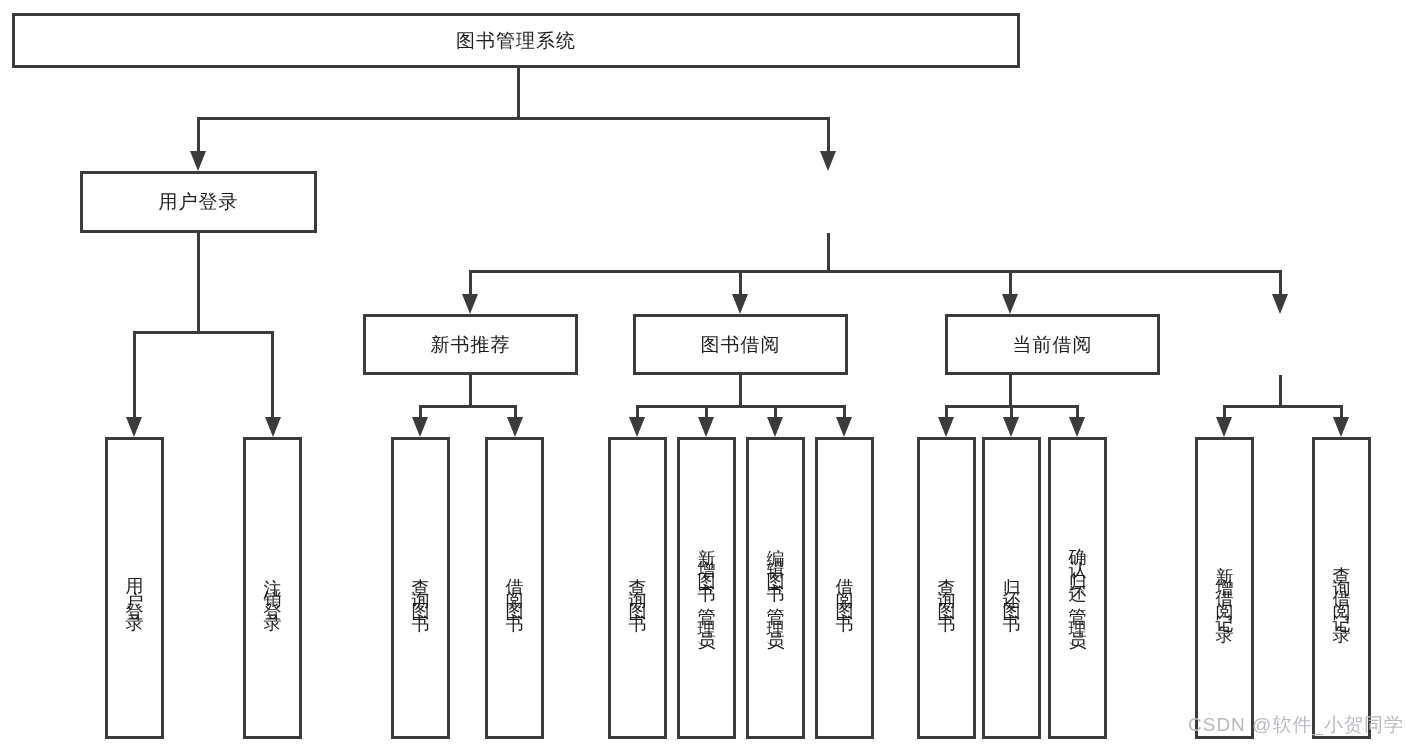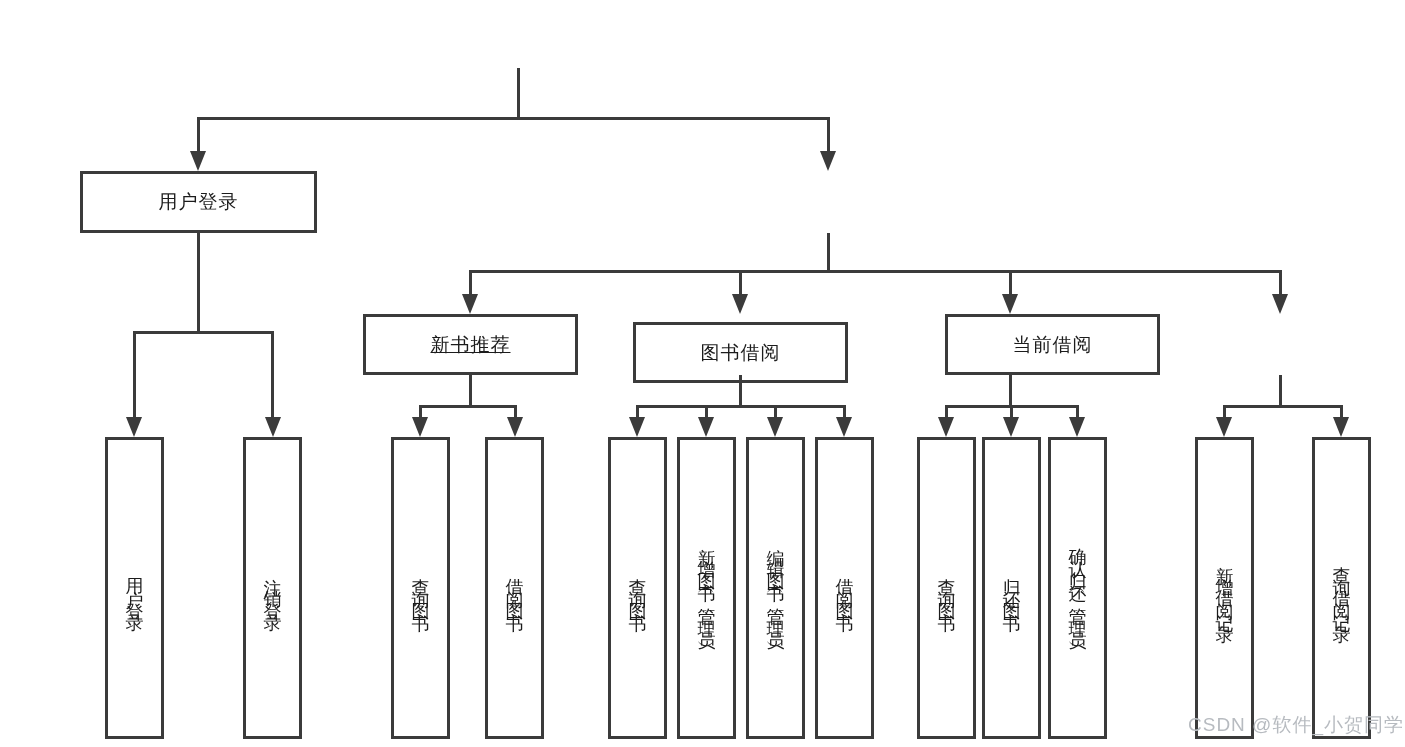--- a/index.html
+++ b/index.html
@@ -28,20 +28,23 @@
   .watermark {
     position:absolute; left:1188px; top:712px; font-size:19px;
     color:#b7bbc0; letter-spacing:1px; white-space:nowrap; z-index:5;
   }
 </style>
 </head>
 <body>
 
 <div class="stage">
 
+  <div class="box" style="left:12px; top:13px; width:1008px; height:55px;">
+    <span class="hlabel">图书管理系统</span>
+  </div>
 
   <div class="line v" style="left:517px; top:68px; height:50px;"></div>
   <div class="line h" style="left:197px; top:117px; width:633px;"></div>
   <div class="line v" style="left:197px; top:117px; height:36px;"></div>
   <div class="arrow" style="left:190px; top:151px;"></div>
   <div class="line v" style="left:827px; top:117px; height:36px;"></div>
   <div class="arrow" style="left:820px; top:151px;"></div>
 
   <div class="box" style="left:80px; top:171px; width:237px; height:62px;">
     <span class="hlabel">用户登录</span>
@@ -58,24 +61,24 @@
   <div class="line h" style="left:469px; top:270px; width:811px;"></div>
   <div class="line v" style="left:469px; top:270px; height:26px;"></div>
   <div class="arrow" style="left:462px; top:294px;"></div>
   <div class="line v" style="left:739px; top:270px; height:26px;"></div>
   <div class="arrow" style="left:732px; top:294px;"></div>
   <div class="line v" style="left:1009px; top:270px; height:26px;"></div>
   <div class="arrow" style="left:1002px; top:294px;"></div>
   <div class="line v" style="left:1279px; top:270px; height:26px;"></div>
   <div class="arrow" style="left:1272px; top:294px;"></div>
 
-  <div class="box" style="left:363px; top:314px; width:215px; height:61px;text-decoration:underline;">
+  <div class="box" style="left:363px; top:314px; width:215px; height:61px;">
     <span class="hlabel">新书推荐</span>
   </div>
-  <div class="box" style="left:633px; top:314px; width:215px; height:61px;margin-top:8px;">
+  <div class="box" style="left:633px; top:314px; width:215px; height:61px;">
     <span class="hlabel">图书借阅</span>
   </div>
   <div class="box" style="left:903px; top:314px; width:215px; height:61px;margin-left:42px;">
     <span class="hlabel">当前借阅</span>
   </div>
 
   <div class="line v" style="left:469px; top:375px; height:33px;"></div>
   <div class="line h" style="left:419px; top:405px; width:98px;"></div>
   <div class="line v" style="left:419px; top:405px; height:14px;"></div>
   <div class="arrow" style="left:412px; top:417px;"></div>

